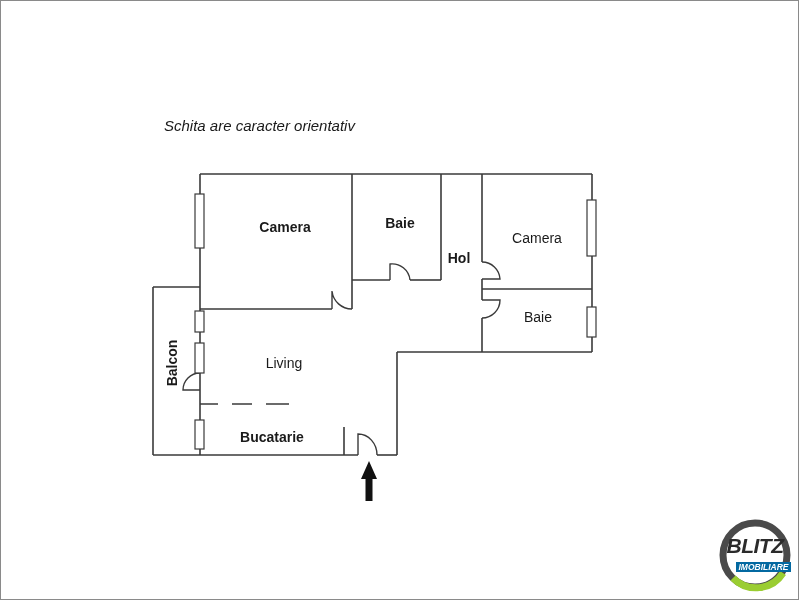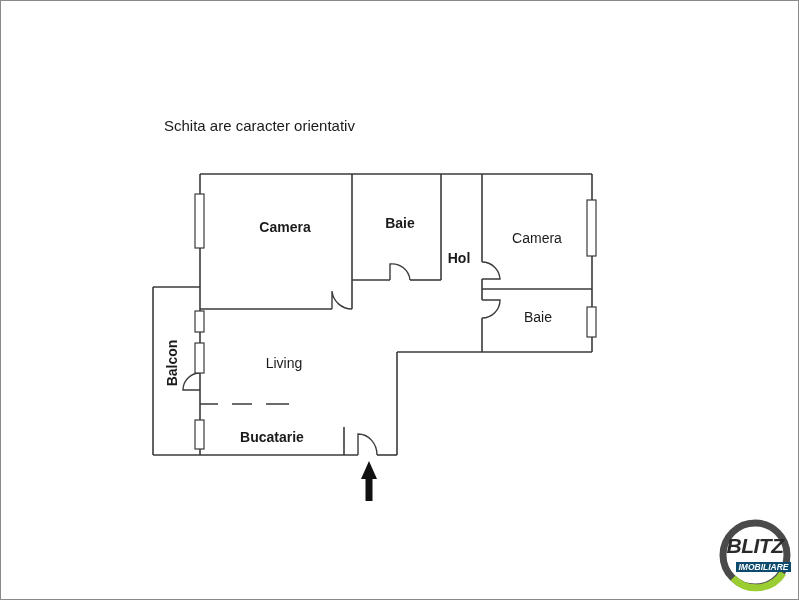--- a/index.html
+++ b/index.html
@@ -1,23 +1,23 @@
 <!DOCTYPE html>
 <html><head>
 <meta charset="utf-8">
 <style>
   html, body { margin:0; padding:0; background:#ffffff; }
   body { width:799px; height:600px; position:relative; overflow:hidden; }
   .frame { position:absolute; left:0; top:0; width:797px; height:598px; border:1px solid #8a8a8a; box-sizing:content-box; }
-  .caption { position:absolute; left:164px; top:117px; font-family:"Liberation Sans", sans-serif; font-size:15px; color:#1a1a1a; letter-spacing:0px; }
+  .caption { position:absolute; left:164px; top:117px; font-family:"Liberation Sans", sans-serif; font-size:15px; color:#1a1a1a; letter-spacing:0px;font-style:italic; }
   svg.plan { position:absolute; left:0; top:0; }
   .lbl { font-family:"Liberation Sans", sans-serif; fill:#1a1a1a; }
   .logo-text { position:absolute; left:719px; top:536px; width:72px; text-align:center; font-family:"Liberation Sans", sans-serif;font-style:italic; }
   .logo-blitz { display:block; font-size:21px; font-weight:bold; color:#2b2b2b; line-height:20px; letter-spacing:-0.5px; }
-  .logo-sub { display:inline-block; font-size:8.5px; font-weight:bold; color:#ffffff; background:#0c4a6e; padding:0 2px; line-height:10px; letter-spacing:0;margin-left:17px; }
+  .logo-sub { display:inline-block; font-size:8.5px; font-weight:bold; color:#ffffff; background:#0369a1; padding:0 2px; line-height:10px; letter-spacing:0;margin-left:17px; }
 </style>
 </head>
 <body>
 
 <div class="frame"></div>
 
 <div class="caption">Schita are caracter orientativ</div>
 
 <svg class="plan" width="799" height="600" viewBox="0 0 799 600">
   <g stroke="#3a3a3a" stroke-width="1.6" fill="none">

